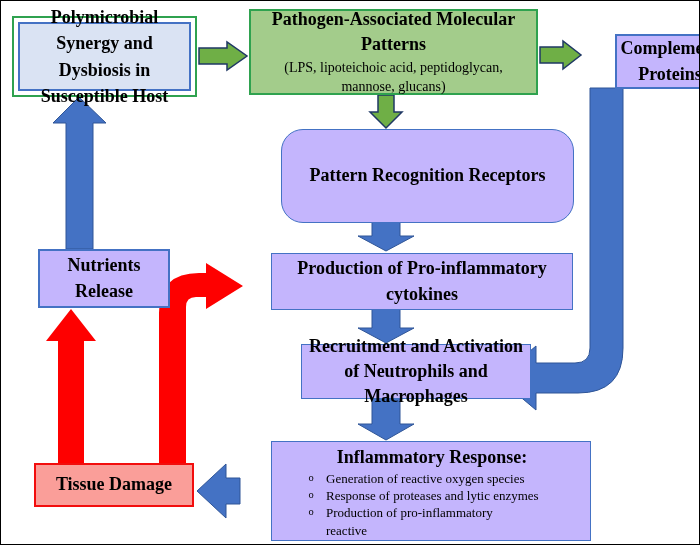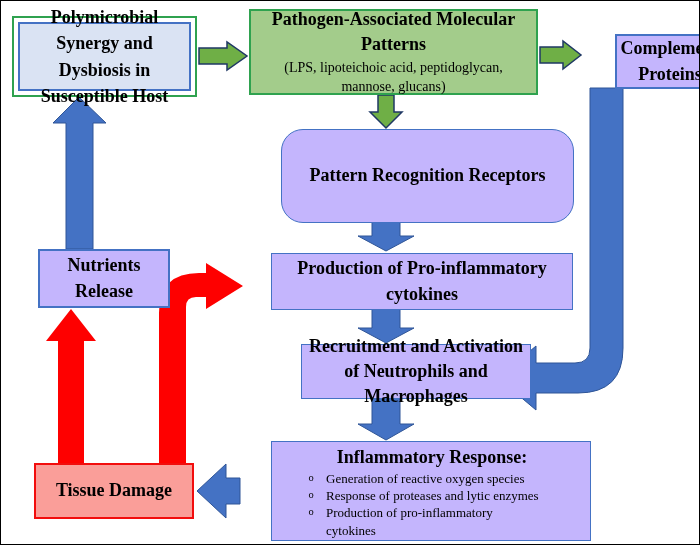--- a/index.html
+++ b/index.html
@@ -20,21 +20,21 @@
   
   .poly-outer{left:11px;top:15px;width:185px;height:81px;border:2px solid #2fa24f;background:#fff;padding:4px;z-index:2;position:absolute;box-sizing:border-box;}
   .poly-inner{position:static;width:100%;height:100%;background:#dae3f3;border:2px solid #4472c4;display:flex;align-items:center;justify-content:flex-start;text-align:center;box-sizing:border-box;line-height:1.45;}
   .pamp{left:248px;top:8px;width:289px;height:86px;background:#a3cc8b;border:2px solid #2fa24f;padding:2px 6px;}
   .complement{left:582px;top:33px;width:110px;height:55px;border-width:2px;}
   .prr{left:248px;top:128px;width:293px;height:94px;padding:2px 6px;border-radius:22px;}
   .production{left:238px;top:252px;width:302px;height:57px;padding:2px 6px;}
   .nutrients{left:5px;top:248px;width:132px;height:59px;border-width:2px;}
   .recruitment{left:268px;top:343px;width:230px;height:55px;padding:2px 0;}
   .inflammatory{left:238px;top:440px;width:320px;height:100px;justify-content:center;padding:5px 8px 2px 10px;line-height:1.32;}
-  .tissue{left:33px;top:462px;width:160px;height:56px;background:#fa9e99;border:2px solid #f20d0d;}
+  .tissue{left:33px;top:462px;width:160px;height:44px;background:#fa9e99;border:2px solid #f20d0d;}
   .bullets{width:100%;display:flex;flex-direction:column;align-items:flex-start;margin-left:44px;}
   .bullet-row{display:flex;align-items:flex-start;text-align:left;font-size:13px;}
   .bullet-marker{font-size:10.5px;width:14px;flex:0 0 14px;text-align:center;transform:translateY(1px);}
   .bullet-text{white-space:pre-line;padding-left:8px;}
 </style>
 </head>
 <body>
 
 <div class="canvas">
 
@@ -94,21 +94,21 @@
         <span class="bullet-marker">o</span>
         <span class="bullet-text">Generation of reactive oxygen species</span>
       </div>
       <div class="bullet-row">
         <span class="bullet-marker">o</span>
         <span class="bullet-text">Response of proteases and lytic enzymes</span>
       </div>
       <div class="bullet-row">
         <span class="bullet-marker">o</span>
         <span class="bullet-text">Production of pro-inflammatory
-cytokines</span>
+reactive</span>
       </div>
     </div>
   </div>
 
   <div class="box tissue bold">
     <span>Tissue Damage</span>
   </div>
 
 </div>
 

